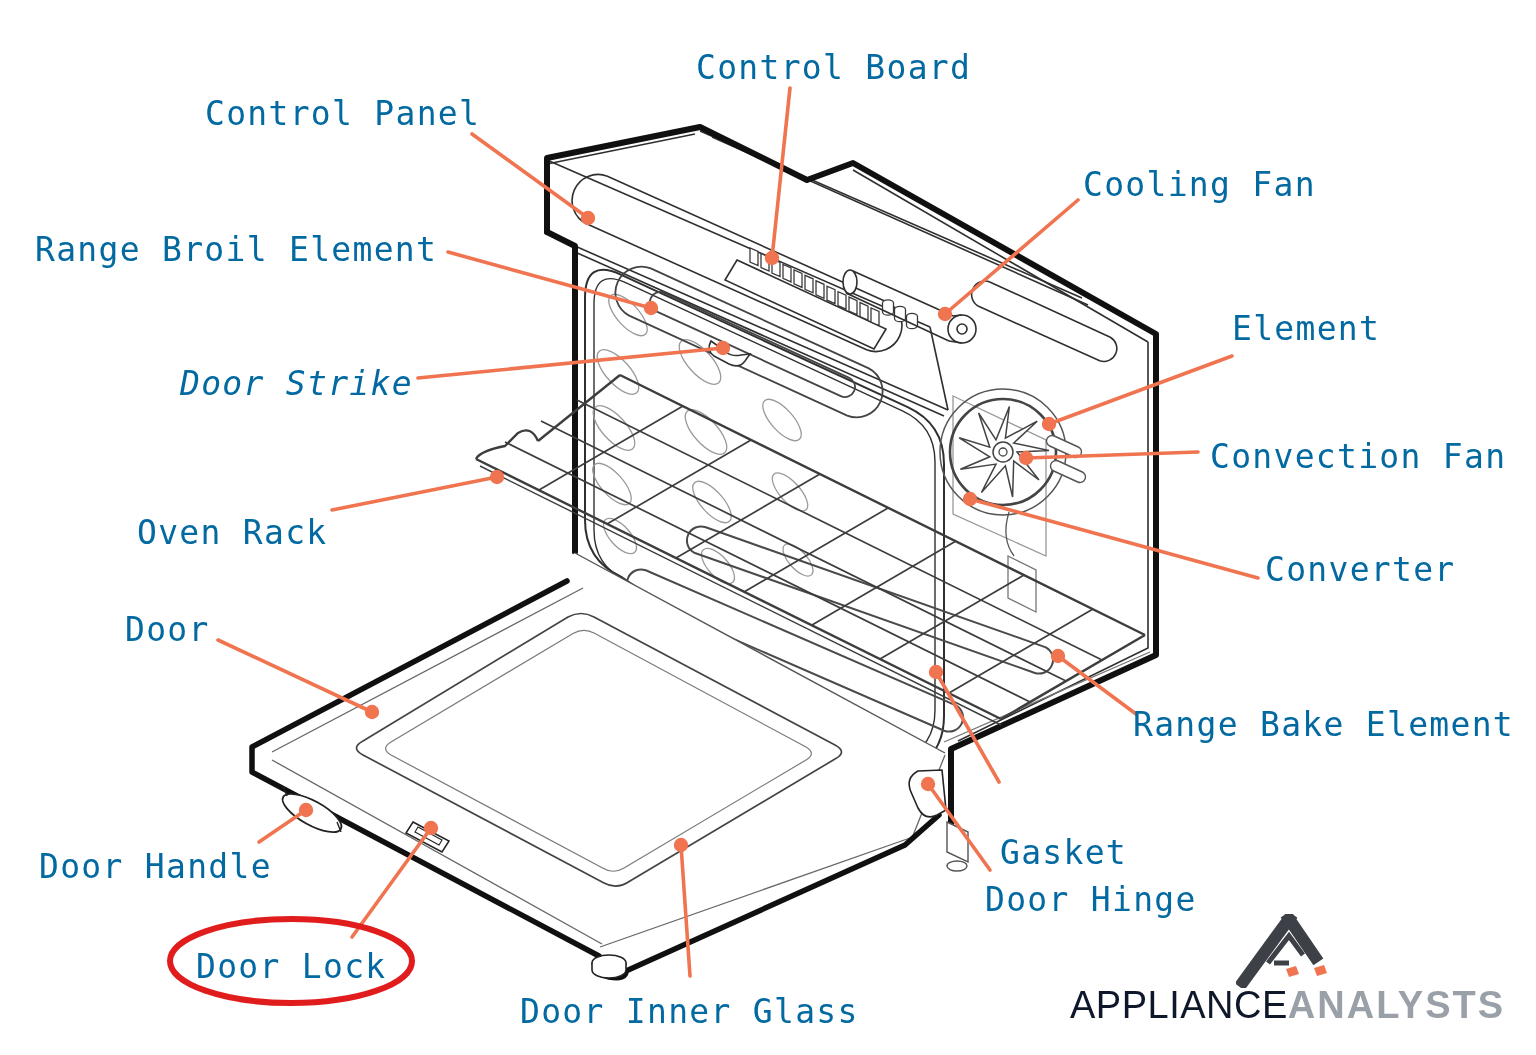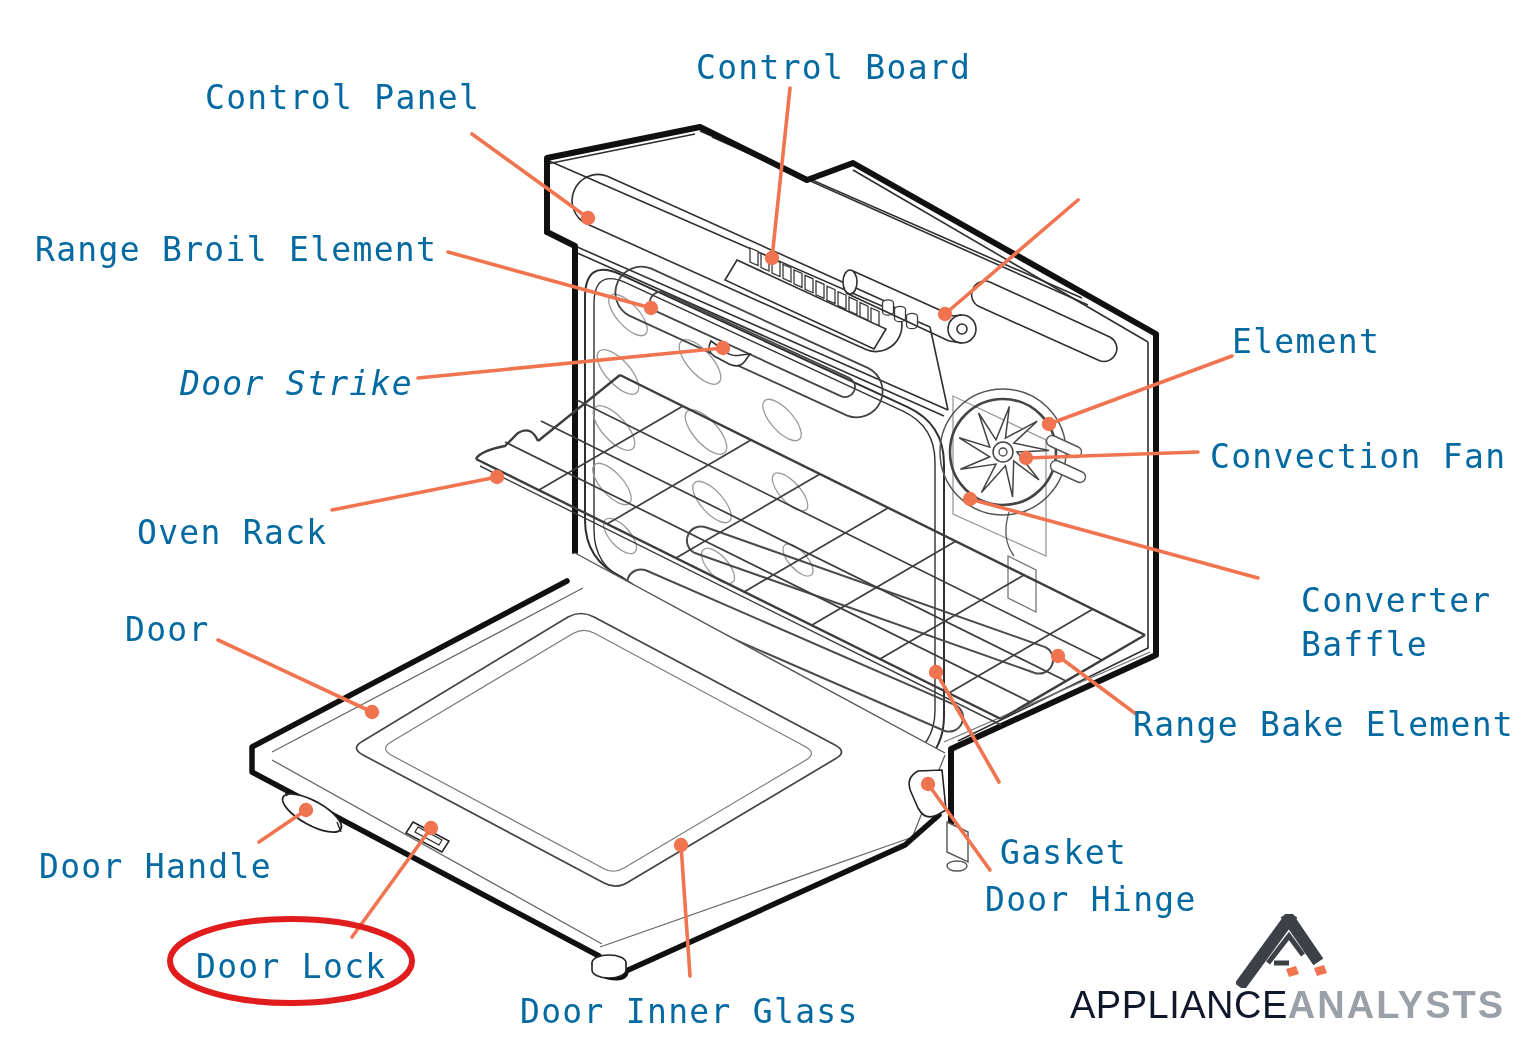--- a/index.html
+++ b/index.html
@@ -184,29 +184,29 @@
     <circle cx="928" cy="784" r="7.2"></circle>
     <circle cx="306" cy="810" r="7.2"></circle>
     <circle cx="431" cy="828" r="7.2"></circle>
     <circle cx="681" cy="845" r="7.2"></circle>
   </g>
 
   <ellipse cx="291" cy="961" rx="121" ry="42" fill="none" stroke="#E01C1C" stroke-width="6"></ellipse>
 </svg>
 
 <div class="part-label" style="left:696px;top:46px;">Control Board</div>
-<div class="part-label" style="left:205px;top:76px;text-align:center;">Control Panel</div>
+<div class="part-label" style="left:205px;top:92px;text-align:center;">Control Panel</div>
+<div class="part-label" style="left:1083px;top:163px;">Cooling Fan</div>
 <div class="part-label" style="left:35px;top:228px;">Range Broil Element</div>
 <div class="part-label" style="left:180px;top:362px;font-style:italic;">Door Strike</div>
-<div class="part-label" style="left:1232px;top:320px;">Element</div>
+<div class="part-label" style="left:1232px;top:307px;">Element</div>
 <div class="part-label" style="left:1210px;top:435px;">Convection Fan</div>
 <div class="part-label" style="left:137px;top:492px;margin-top:19px;">Oven Rack</div>
-<div class="part-label" style="left:1301px;top:548px;margin-top:31px;">
+<div class="part-label" style="left:1265px;top:548px;">
   <span>Converter</span>
-  <span>Baffle</span>
 </div>
 <div class="part-label" style="left:125px;top:608px;">Door</div>
 <div class="part-label" style="left:1133px;top:703px;">Range Bake Element</div>
 <div class="part-label" style="left:1000px;top:831px;">Gasket</div>
 <div class="part-label" style="left:985px;top:878px;">Door Hinge</div>
 <div class="part-label" style="left:39px;top:845px;">Door Handle</div>
 <div class="part-label" style="left:196px;top:945px;">Door Lock</div>
 <div class="part-label" style="left:520px;top:990px;">Door Inner Glass</div>
 
 <div class="logo">

